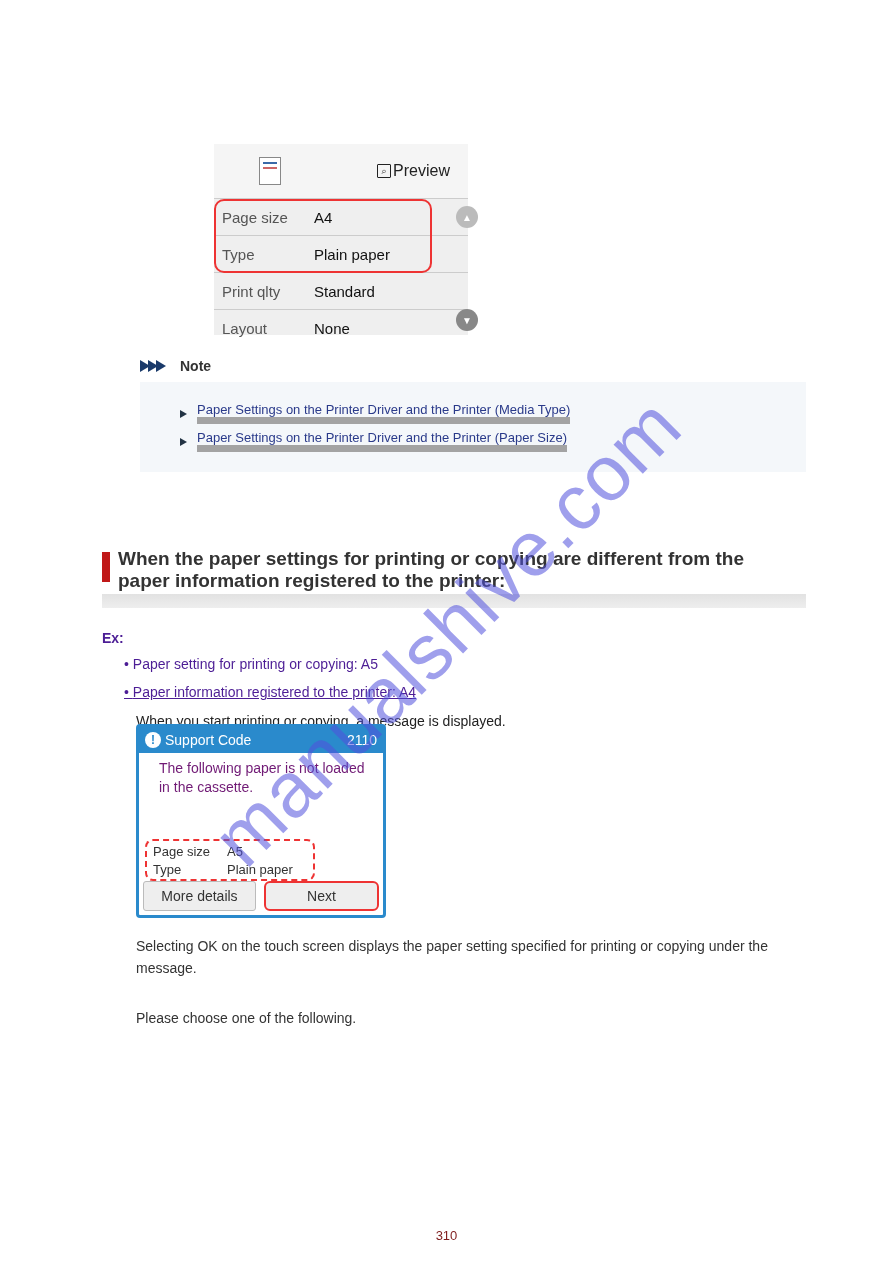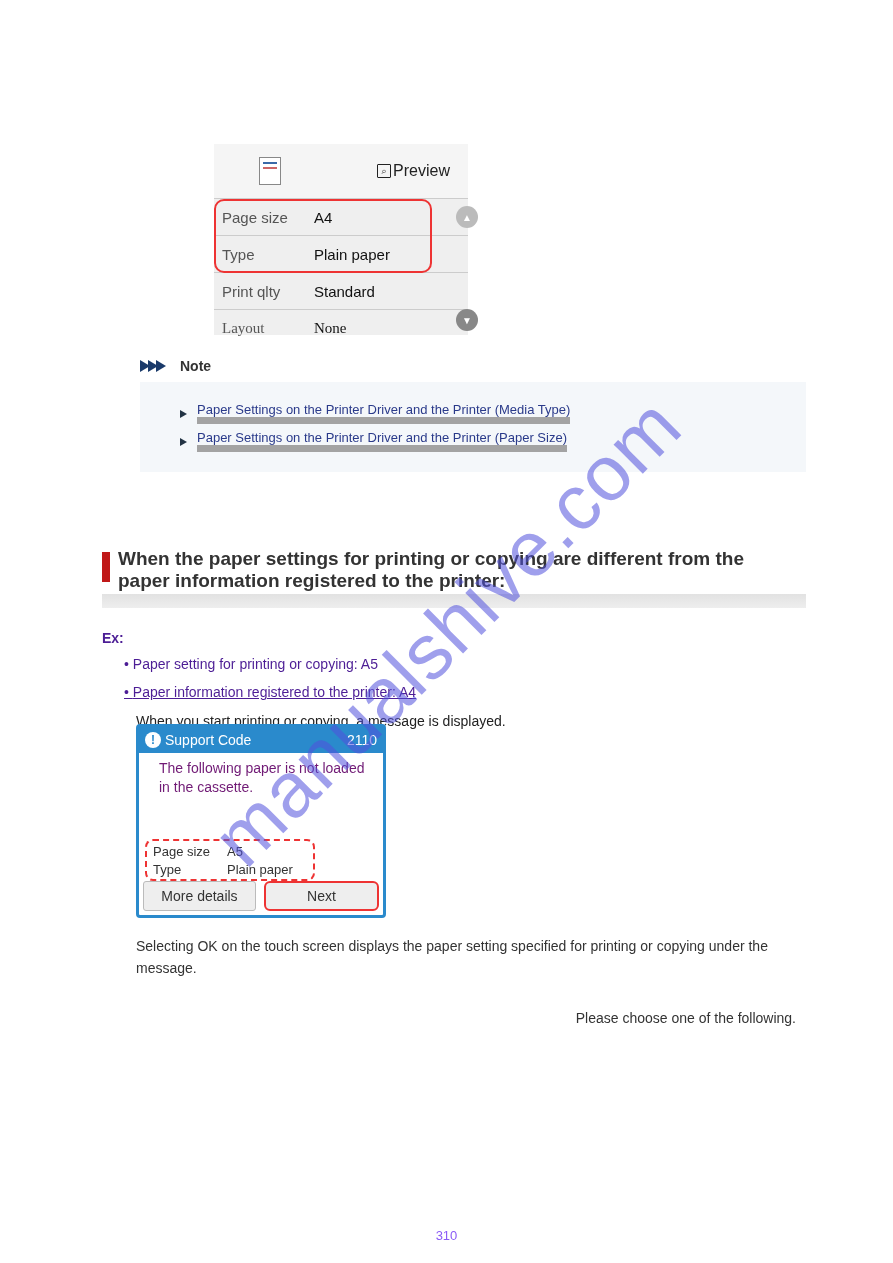--- a/index.html
+++ b/index.html
@@ -83,21 +83,21 @@
   .shot1-row {
     height: 37px;
     display: flex;
     align-items: center;
     padding-left: 8px;
     border-bottom: 1px solid #ccc;
     font-size: 15px;
   }
   .shot1-row .lbl { width: 92px; color: #555; }
   .shot1-row .val { color: #111; font-weight: 500; }
-  .shot1-row.last { border-bottom: none; font-family: Liberation Serif, serif; }
+  .shot1-row.last { border-bottom: none; }
   .shot1-highlight {
     position: absolute;
     left: 0;
     top: 55px;
     width: 218px;
     height: 74px;
     border: 2.5px solid #e33;
     border-radius: 10px;
     pointer-events: none;
   }
@@ -294,30 +294,29 @@
     font-size: 14px;
     line-height: 1.55;
   }
   .para4 {
     position: absolute;
     top: 1008px;
     left: 136px;
     width: 660px;
     font-size: 14px;
     line-height: 1.55;
-    text-align: right;
   }
   .pagenum {
     position: absolute;
     bottom: 20px;
     left: 0;
     width: 893px;
     text-align: center;
     font-size: 13px;
-    color: #8b5cf6;
+    color: #7f1d1d;
     margin-top: 20px;
   }
 </style>
 </head>
 <body>
 
 <div class="watermark">manualshive.com</div>
 
 <div class="shot1">
   <div class="shot1-top">

